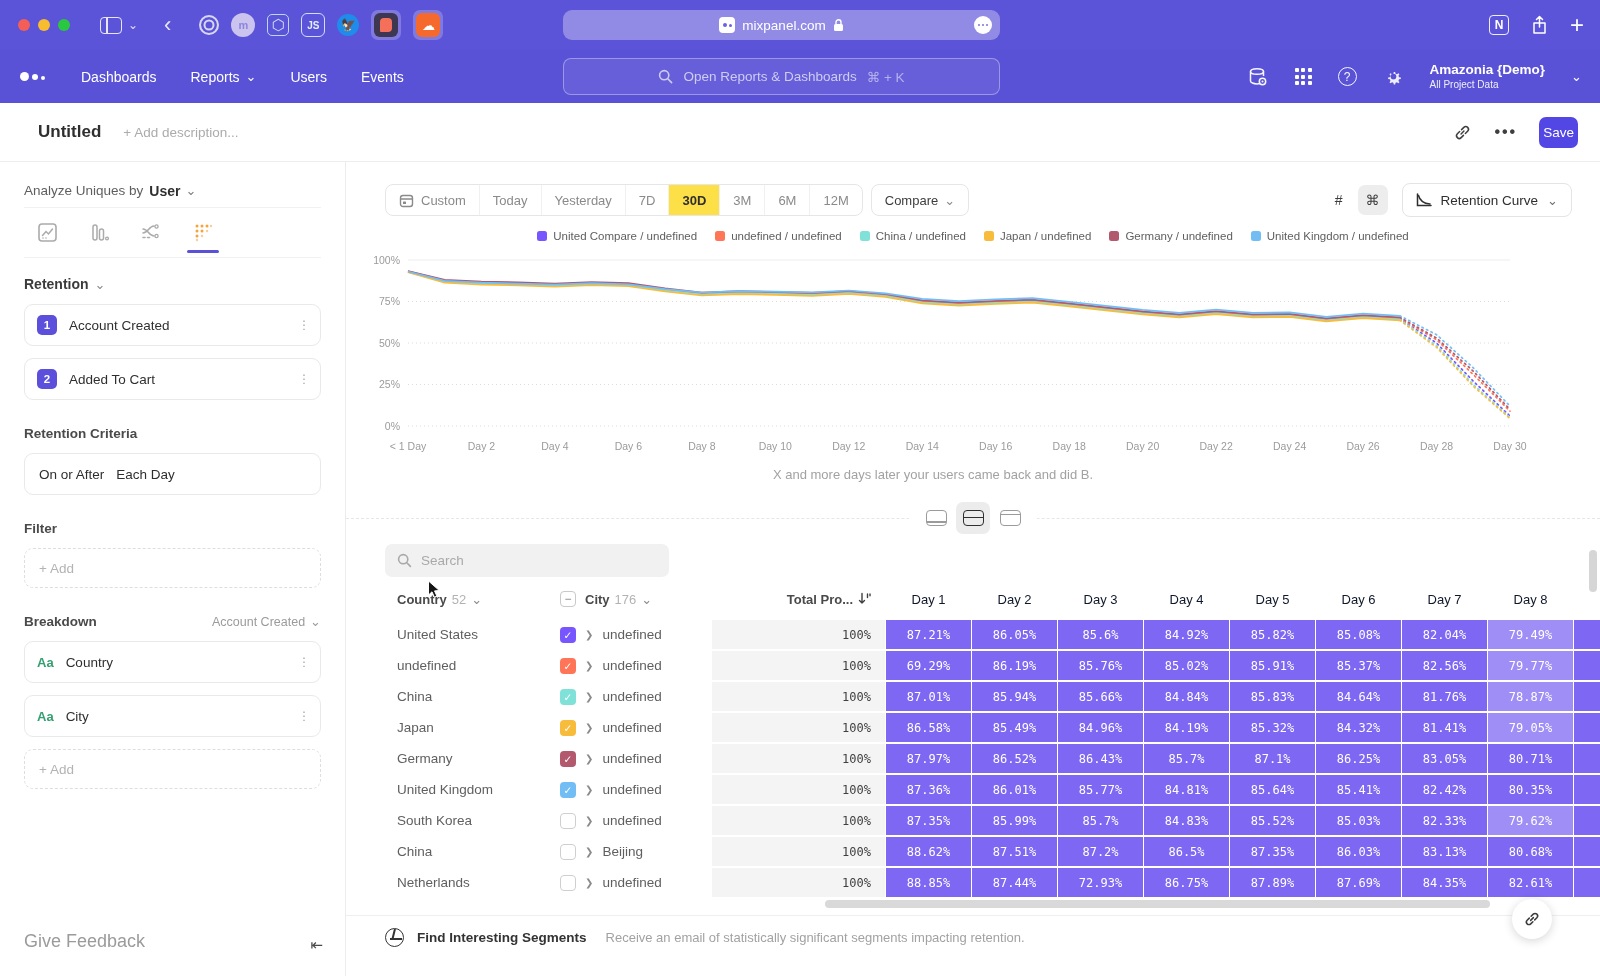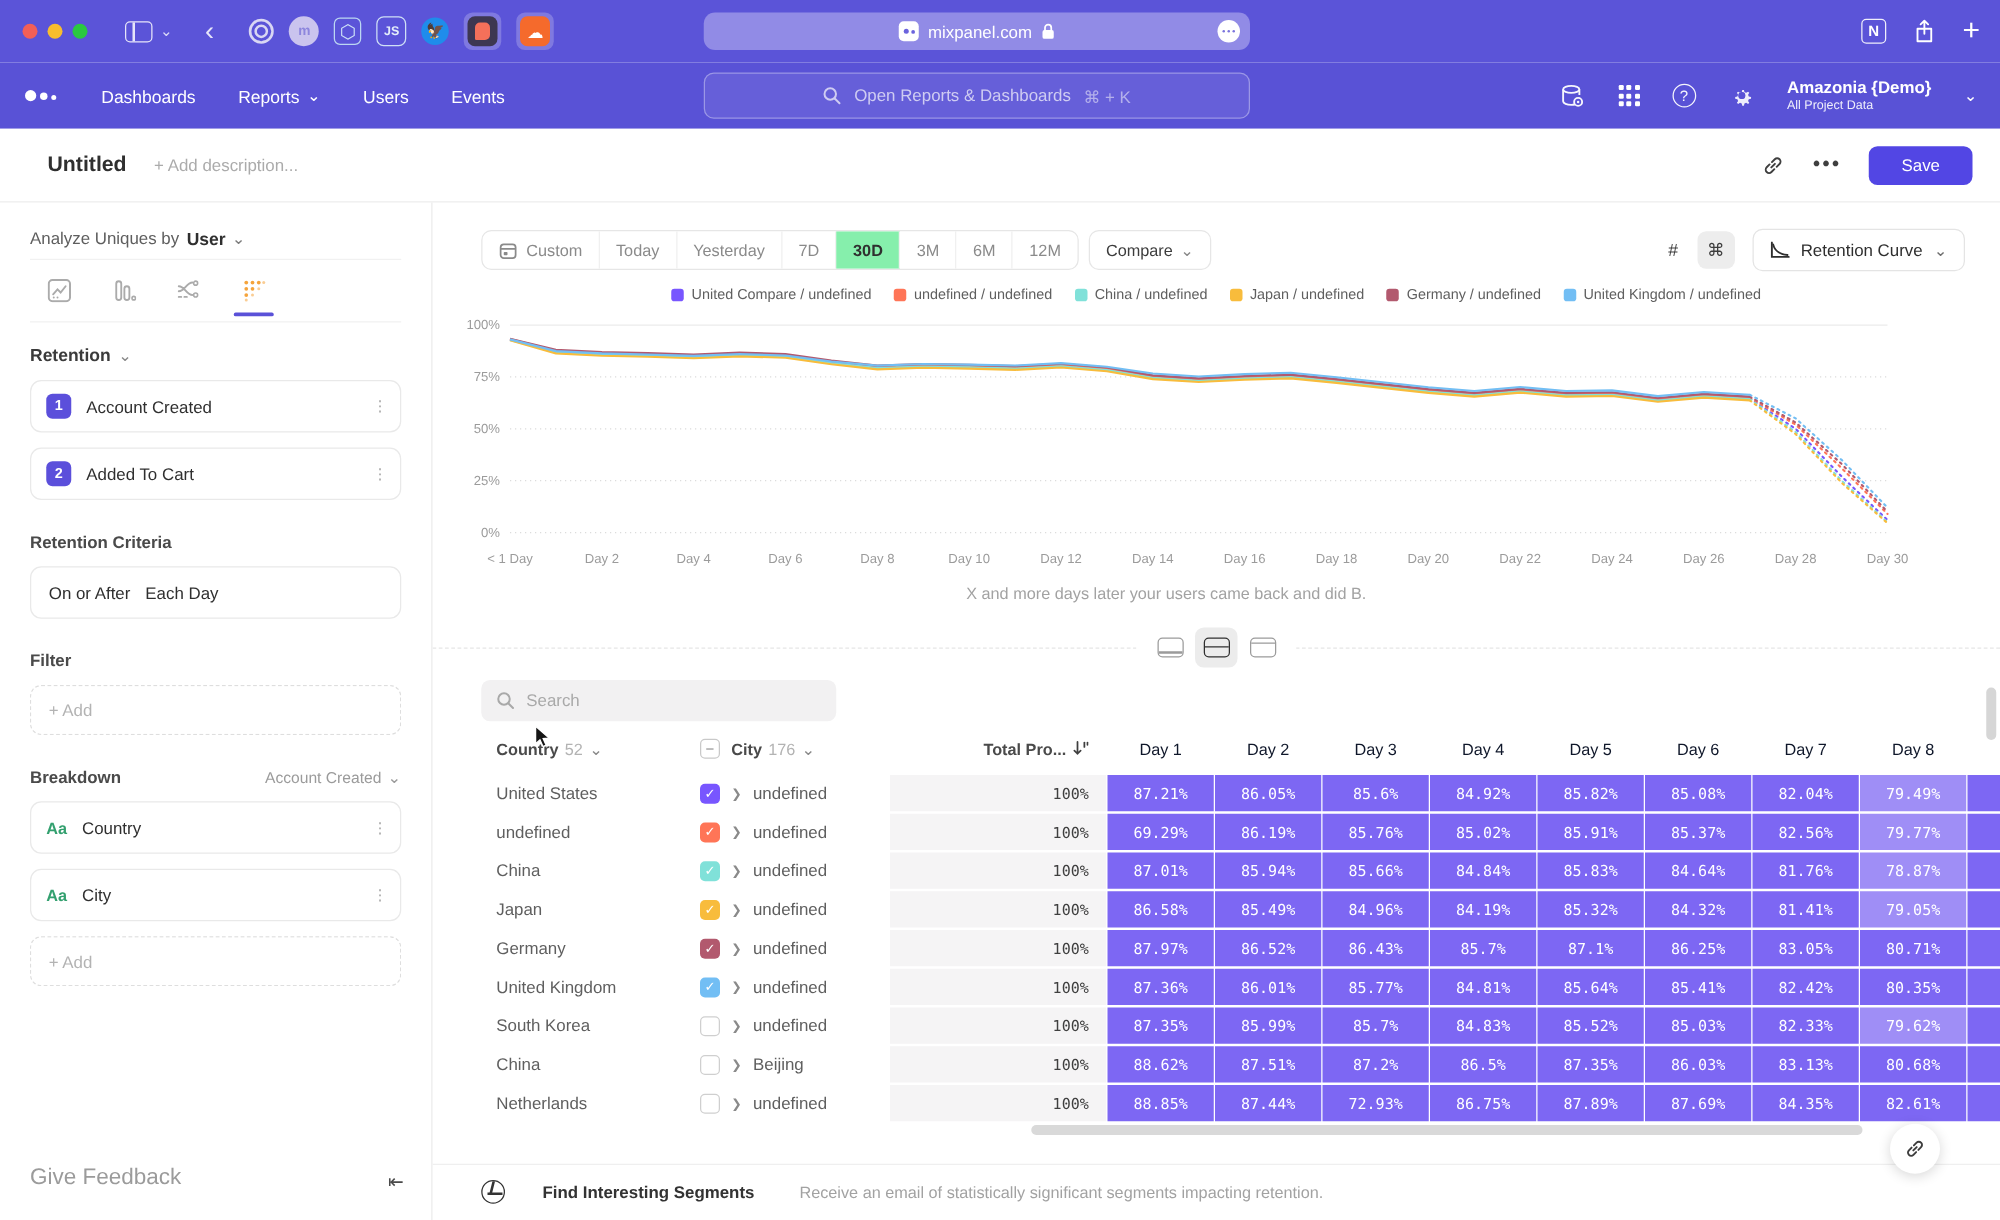--- a/index.html
+++ b/index.html
@@ -55,21 +55,21 @@
   .proj .p2{ font-size:10px; opacity:.9; }
   .chev { font-size:13px; color:inherit; }
 
   
   .pagehead { position:absolute; top:103px; left:0; width:1600px; height:59px; background:#fff; border-bottom:1px solid #ededed; display:flex; align-items:center; }
   .pagehead .title { margin-left:38px; font-size:17px; font-weight:bold; color:#2f2f2f; }
   .pagehead .desc { margin-left:22px; font-size:13.5px; color:#ababab; }
   .ph-right { position:absolute; right:22px; display:flex; align-items:center; gap:22px; }
   .icon-btn { color:#3f3f3f; display:flex; align-items:center; }
   .dots3 { letter-spacing:2px; font-size:16px; color:#3f3f3f; font-weight:bold; }
-  .save-btn { background:#5246e4; color:#fff; font-size:13.5px; padding:8px 26px; border-radius:7px; border:none; font-family:inherit; }
+  .save-btn { background:#5246e4; color:#fff; font-size:13.5px; padding:8px 4px; border-radius:7px; border:none; font-family:inherit; }
 
   
   .content { position:absolute; top:162px; left:0; width:1600px; height:814px; display:flex; }
   .sidebar { width:346px; border-right:1px solid #ececec; position:relative; padding:0 24px; }
   .main { position:relative; width:1254px; overflow:hidden; }
 
   
   .sb-row1 { padding-top:12px; height:46px; display:flex; align-items:center; font-size:13.5px; color:#5e5e5e; border-bottom:1px solid #f1f1f1; }
   .sb-row1 b { color:#2f2f2f; margin-left:6px; font-size:14px; }
   .sb-row1 .chev{ color:#7c7c7c; margin-left:5px;}
@@ -87,21 +87,21 @@
   .add-dashed { margin-top:12px; height:40px; border:1px dashed #dedede; border-radius:9px; display:flex; align-items:center; color:#b3b3b3; font-size:13.5px; padding-left:14px; }
   .aa { color:#33a06f; font-size:13px; font-weight:bold; }
   .give-feedback { position:absolute; bottom:24px; left:24px; font-size:18px; color:#9b9b9b; }
   .collapse { position:absolute; bottom:22px; right:22px; color:#4a4a4a; font-size:15px; }
 
   
   .ctl-row { position:absolute; top:21px; left:39px; right:28px; display:flex; align-items:center; }
   .seg { display:flex; align-items:center; border:1px solid #e6e6e6; border-radius:8px; height:32px; overflow:hidden; background:#fff; }
   .seg .s-item { padding:0 13px; height:100%; display:flex; align-items:center; gap:7px; font-size:13px; color:#8a8a8a; border-right:1px solid #f0f0f0; }
   .seg .s-item:last-child { border-right:none; }
-  .seg .s-item.active { background:#86efac; color:#2f2f2f; font-weight:bold; }
+  .seg .s-item.active { background:#fde047; color:#2f2f2f; font-weight:bold; }
   .compare-btn { margin-left:8px; border:1px solid #e6e6e6; border-radius:8px; height:32px; display:flex; align-items:center; padding:0 13px; font-size:13px; color:#3d3d3d; gap:6px; background:#fff;}
   .ctl-right { margin-left:auto; display:flex; align-items:center; gap:4px; }
   .sq-btn { width:30px; height:30px; border-radius:7px; display:flex; align-items:center; justify-content:center; font-size:14px; color:#3d3d3d; }
   .sq-btn.on { background:#ededed; }
   .view-btn { margin-left:10px; border:1px solid #e4e4e4; border-radius:8px; height:34px; display:flex; align-items:center; gap:9px; padding:0 13px; font-size:13.5px; color:#2f2f2f; background:#fff; }
 
   
   .legend { position:absolute; top:68px; left:0; right:0; display:flex; justify-content:center; gap:18px; }
   .lg-item { display:flex; align-items:center; gap:6px; font-size:11.5px; color:#5f5f5f; }
   .lg-sw { width:10px; height:10px; border-radius:2.5px; }
@@ -140,21 +140,21 @@
   .c-total { background:#f5f4f5; justify-content:flex-end; padding-right:14px; font-family:"DejaVu Sans Mono", monospace; font-size:12px; color:#3f3f3f; }
   .c-val { background:#7d67f3; color:#fff; justify-content:center; font-family:"DejaVu Sans Mono", monospace; font-size:12px; }
   .c-val.lo { background:#9f8ef6; }
   .c-sliver { background:#7d67f3; }
 
   
   .hscroll { position:absolute; top:738px; left:479px; width:665px; height:8px; border-radius:4px; background:#d9d9d9; }
   .vscroll { position:absolute; top:388px; right:3px; width:8px; height:42px; border-radius:4px; background:#d6d6d6; }
 
   
-  .segbar { position:absolute; top:753px; left:0; right:0; height:44px; border-top:1px solid #efefef; display:flex; align-items:center; padding-left:39px; gap:30px;margin-top:16px; }
+  .segbar { position:absolute; top:753px; left:0; right:0; height:44px; border-top:1px solid #efefef; display:flex; align-items:center; padding-left:39px; gap:13px; }
   .segbar .t1 { font-size:13.5px; font-weight:bold; color:#333; }
   .segbar .t2 { font-size:13px; color:#a2a2a2; margin-left:6px; }
   .seg-ic { width:19px; height:19px; border:1.7px solid #333; border-radius:50%; position:relative; overflow:hidden;}
   .seg-ic:before{ content:""; position:absolute; left:7px; top:-2px; width:1.7px; height:12px; background:#333; transform:rotate(14deg);}
   .seg-ic:after{ content:""; position:absolute; left:4px; top:9px; width:12px; height:1.7px; background:#333;}
 
   .fab { position:absolute; right:48px; bottom:37px; width:40px; height:40px; border-radius:50%; background:#fff; box-shadow:0 2px 10px rgba(0,0,0,.16); display:flex; align-items:center; justify-content:center; color:#3d3d3d; }
 
   .cursor { position:absolute; left:427px; top:580px; z-index:50; }
 </style>

